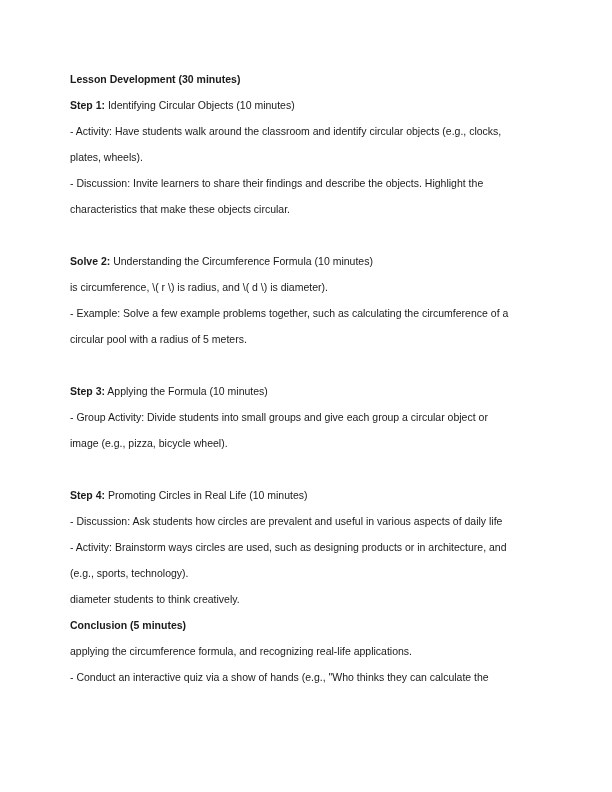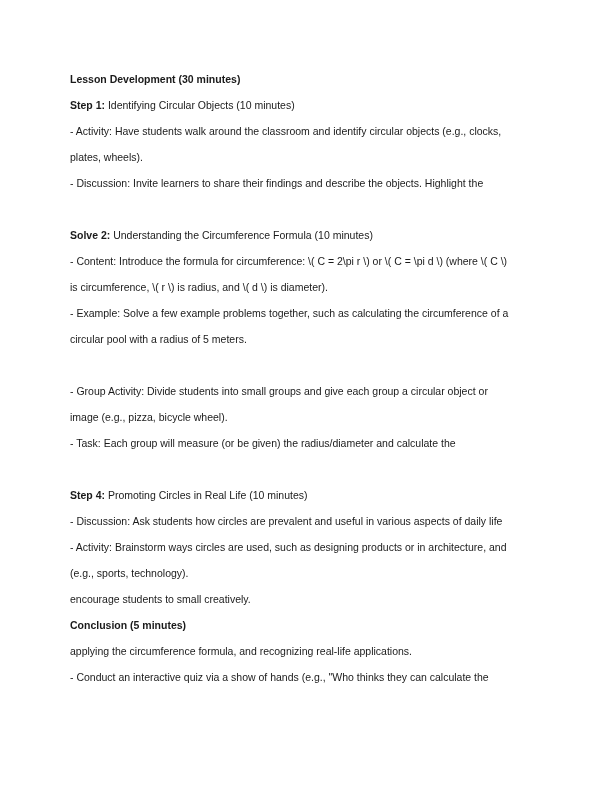--- a/index.html
+++ b/index.html
@@ -37,33 +37,33 @@
 </head>
 <body>
 
 <div class="page">
   <div class="content">
       <div class="line"><span class="run bold">Lesson Development (30 minutes)</span></div>
       <div class="line"><span class="run bold">Step 1:</span><span class="run"> Identifying Circular Objects (10 minutes)</span></div>
       <div class="line"><span class="run">- Activity: Have students walk around the classroom and identify circular objects (e.g., clocks,</span></div>
       <div class="line"><span class="run">plates, wheels).</span></div>
       <div class="line"><span class="run">- Discussion: Invite learners to share their findings and describe the objects. Highlight the</span></div>
+      <div class="line"><span class="run">characteristics that make these objects circular.</span></div>
       <div class="line"></div>
       <div class="line"><span class="run bold">Solve 2:</span><span class="run"> Understanding the Circumference Formula (10 minutes)</span></div>
-      <div class="line"><span class="run">- Content: Introduce the formula for circumference: \( C = 2\pi r \) or \( C = \pi d \) (where \( C \)</span></div>
       <div class="line"><span class="run">is circumference, \( r \) is radius, and \( d \) is diameter).</span></div>
       <div class="line"><span class="run">- Example: Solve a few example problems together, such as calculating the circumference of a</span></div>
       <div class="line"><span class="run">circular pool with a radius of 5 meters.</span></div>
       <div class="line"></div>
+      <div class="line"><span class="run bold">Step 3:</span><span class="run"> Applying the Formula (10 minutes)</span></div>
       <div class="line"><span class="run">- Group Activity: Divide students into small groups and give each group a circular object or</span></div>
       <div class="line"><span class="run">image (e.g., pizza, bicycle wheel).</span></div>
-      <div class="line"><span class="run">- Task: Each group will measure (or be given) the radius/diameter and calculate the</span></div>
       <div class="line"></div>
       <div class="line"><span class="run bold">Step 4:</span><span class="run"> Promoting Circles in Real Life (10 minutes)</span></div>
       <div class="line"><span class="run">- Discussion: Ask students how circles are prevalent and useful in various aspects of daily life</span></div>
       <div class="line"><span class="run">- Activity: Brainstorm ways circles are used, such as designing products or in architecture, and</span></div>
       <div class="line"><span class="run">(e.g., sports, technology).</span></div>
-      <div class="line"><span class="run">encourage students to small creatively.</span></div>
+      <div class="line"><span class="run">diameter students to think creatively.</span></div>
       <div class="line"><span class="run bold">Conclusion (5 minutes)</span></div>
       <div class="line"><span class="run">applying the circumference formula, and recognizing real-life applications.</span></div>
       <div class="line"><span class="run">- Conduct an interactive quiz via a show of hands (e.g., "Who thinks they can calculate the</span></div>
     </div>
 </div>
 
 </body></html>

